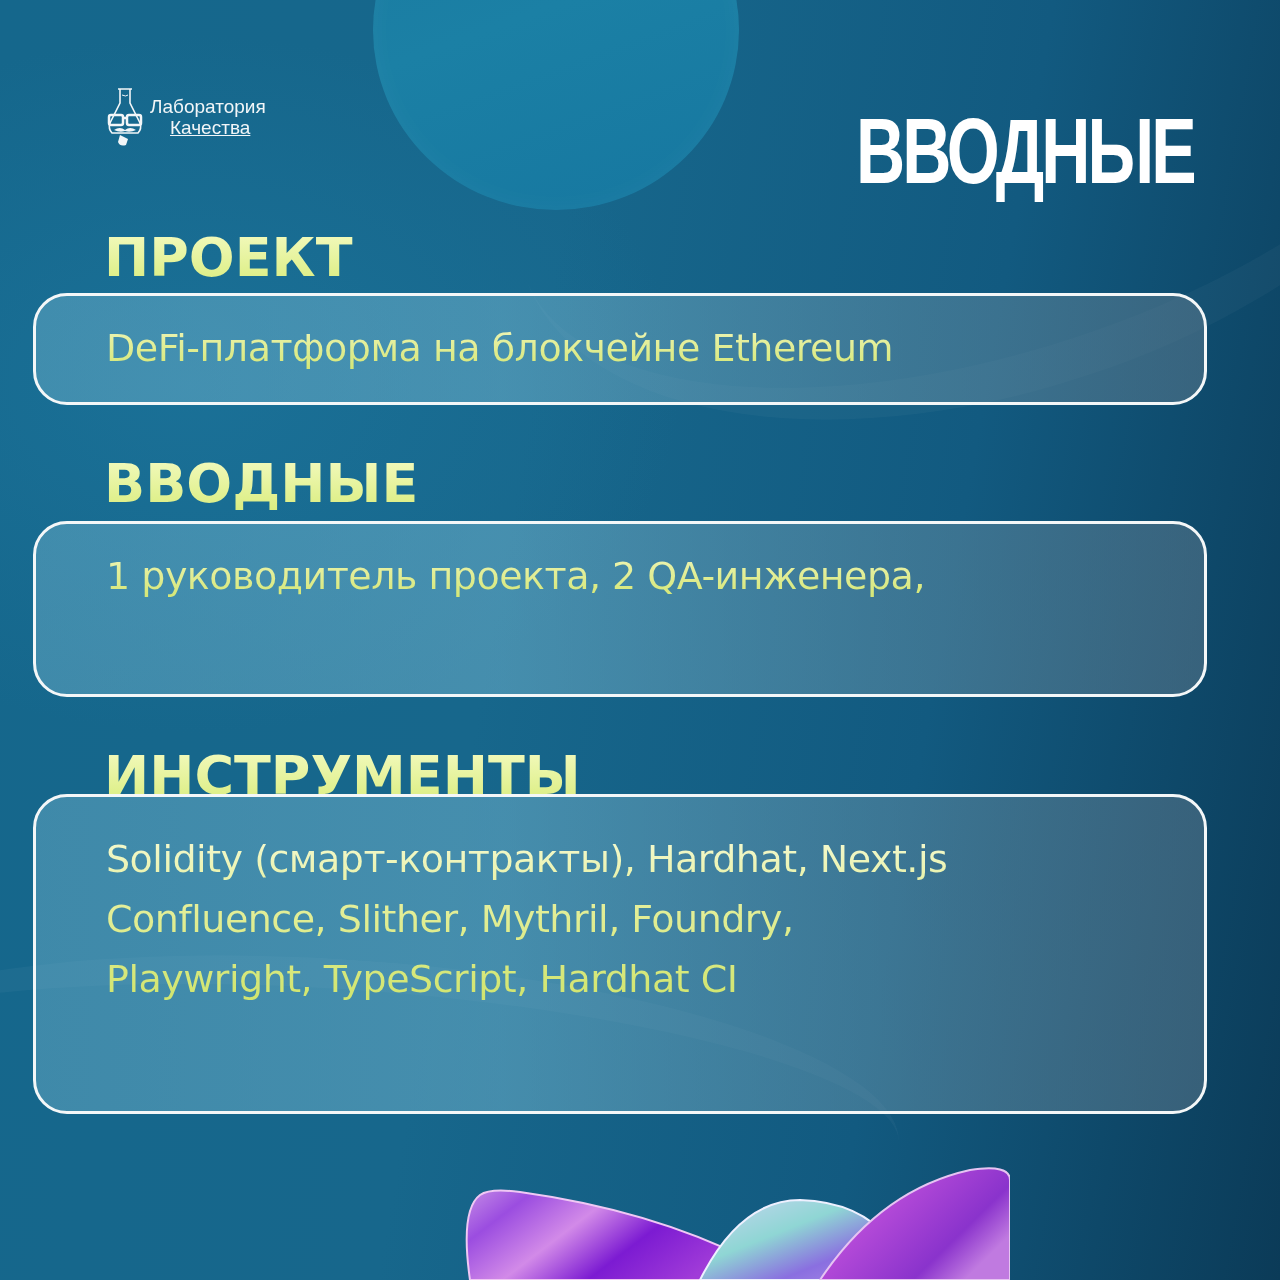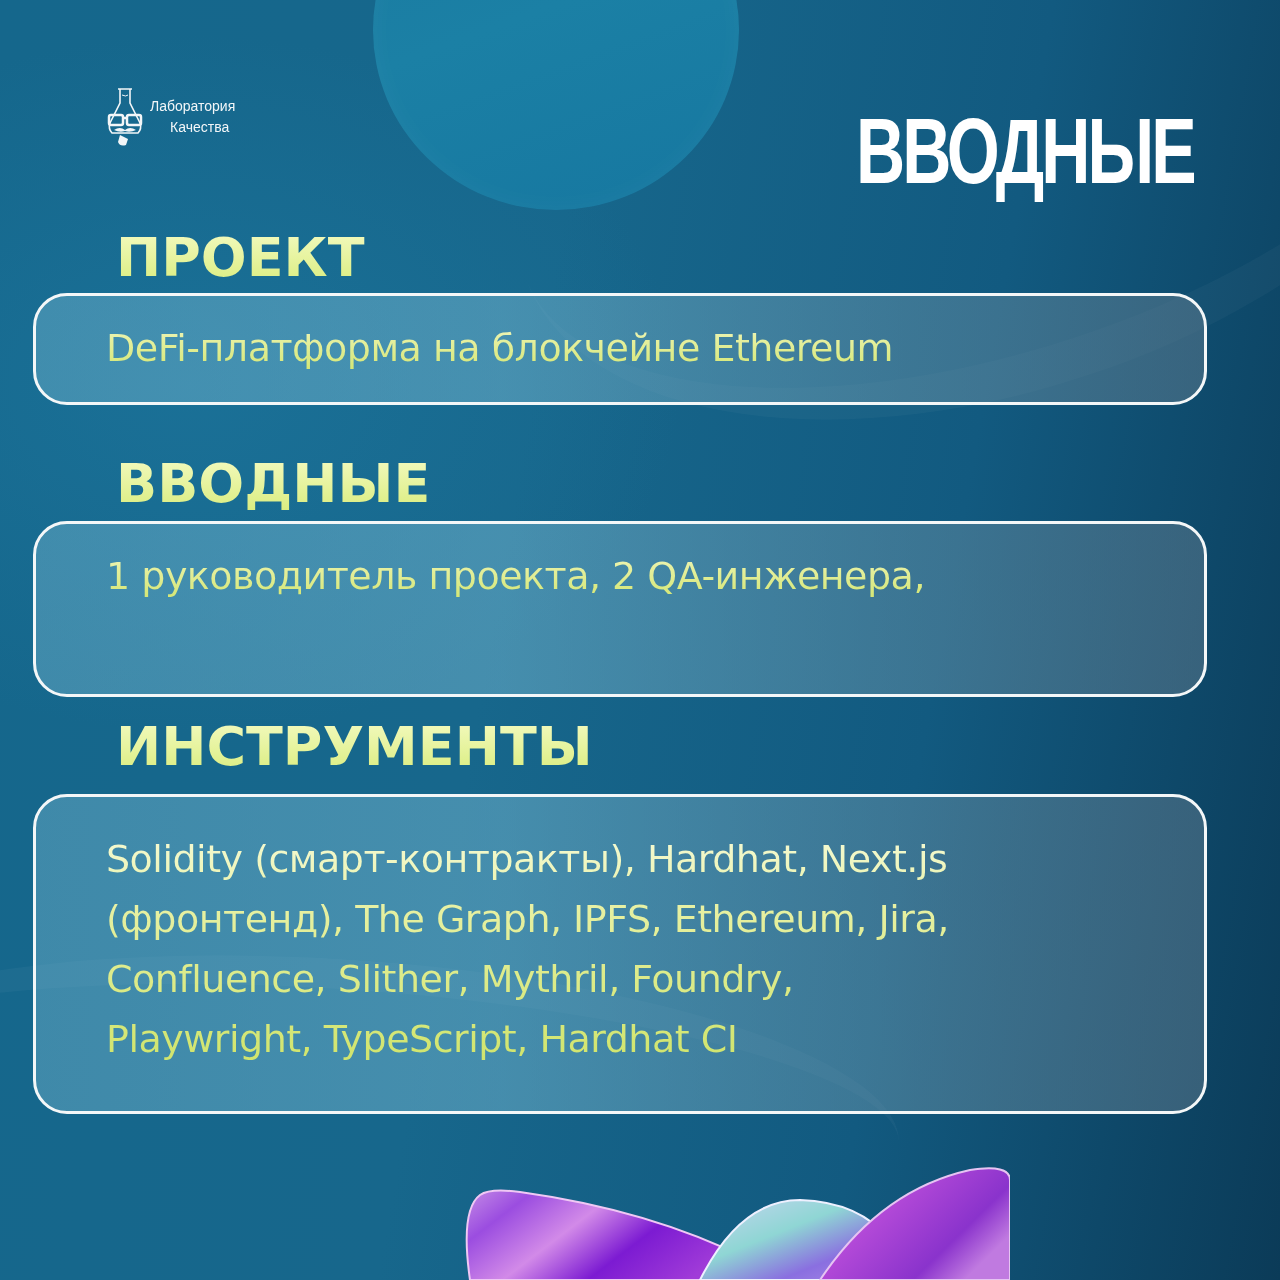--- a/index.html
+++ b/index.html
@@ -46,24 +46,24 @@
       left: 106px;
       top: 85px;
       display: flex;
       align-items: center;
     }
     .logo svg { display: block; }
     .logo-text {
       margin-left: 4px;
       color: #f2f6f8;
       font-family: "Liberation Sans", sans-serif;
-      font-size: 14px;
+      font-size: 19px;
       line-height: 21px;
     }
-    .logo-text .l2 { padding-left: 20px; }
+    .logo-text .l2 { padding-left: 20px; text-decoration: underline; }
     .page-title {
       position: absolute;
       left: 856px;
       top: 96px;
       width: 310px;
       height: 110px;
       color: #ffffff;
       font-family: "Liberation Sans", sans-serif;
       font-weight: bold;
       font-size: 92px;
@@ -80,21 +80,20 @@
       font-family: "DejaVu Sans", sans-serif;
       font-weight: bold;
       font-size: 54px;
       line-height: 64px;
       letter-spacing: 0px;
       background: linear-gradient(180deg, #f5fbc4 0%, #d8ec7a 100%);
       -webkit-background-clip: text;
       background-clip: text;
       -webkit-text-fill-color: transparent;
       white-space: nowrap;
-      margin-left: 12px;
     }
     .card {
       position: absolute;
       left: 33px;
       width: 1174px;
       border: 3px solid #f4f7f8;
       border-radius: 34px;
       background: linear-gradient(90deg, rgba(120,185,210,0.42) 0%, rgba(120,185,210,0.48) 40%, rgba(110,150,170,0.45) 75%, rgba(90,120,140,0.55) 100%);
       box-sizing: border-box;
       padding-left: 44px;
@@ -156,25 +155,24 @@
   </div>
 </div>
 
 <div class="section-heading" style="top:452px;">ВВОДНЫЕ</div>
 <div class="card" style="top:521px; height:176px;">
   <div class="card-text" style="top:22px;">
     <span class="line">1 руководитель проекта, 2 QA-инженера,</span>
   </div>
 </div>
 
-<div class="section-heading" style="top:715px;">ИНСТРУМЕНТЫ</div>
+<div class="section-heading" style="top:744px;">ИНСТРУМЕНТЫ</div>
 <div class="card" style="top:794px; height:320px;">
   <div class="card-text" style="top:32px;">
     <span class="line">Solidity (смарт-контракты), Hardhat, Next.js</span>
-    <span class="line">(фронтенд), The Graph, IPFS, Ethereum, Jira,</span>
     <span class="line">Confluence, Slither, Mythril, Foundry,</span>
     <span class="line">Playwright, TypeScript, Hardhat CI</span>
   </div>
 </div>
 
 <div class="petals">
   <svg width="560" height="130" viewBox="0 0 560 130">
     <defs>
       <linearGradient id="pg1" x1="0" y1="0" x2="1" y2="0.4">
         <stop offset="0" stop-color="#c58ce6"></stop>

